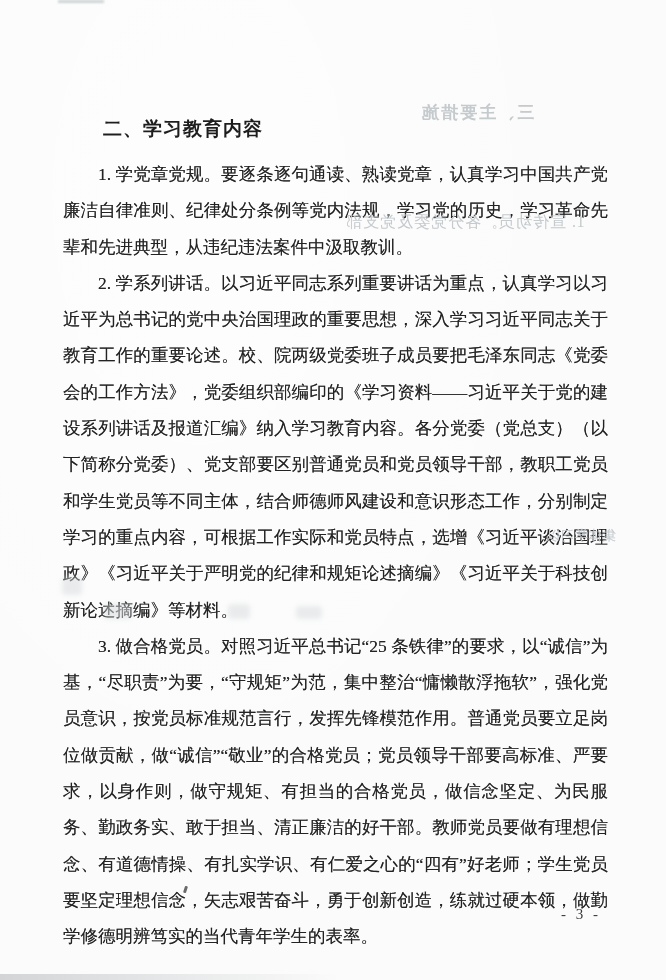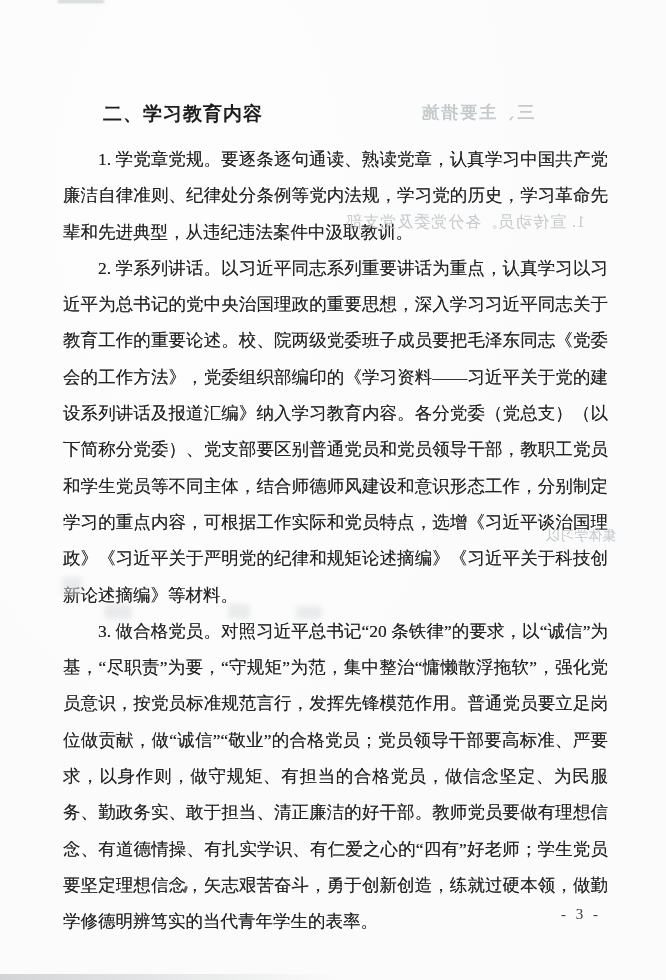--- a/index.html
+++ b/index.html
@@ -16,21 +16,21 @@
     height: 980px;
     background:
       radial-gradient(ellipse at 30% 20%, rgba(255,255,255,0.6), rgba(0,0,0,0) 60%),
       #fbfbfb;
     box-sizing: border-box;
     padding: 103px 58px 0 63px;
     font-family: "Liberation Serif", "DejaVu Serif", serif;
     color: #242424;
   }
   .heading {
-    margin: 0 0 16px 40px;
+    margin: 15px 0 16px 40px;
     font-family: "Liberation Sans", "DejaVu Sans", sans-serif;
     font-weight: bold;
     font-size: 19px;
     line-height: 22px;
     color: #1d1d1d;
     letter-spacing: 1px;
   }
   .body-text {
     width: 545px;
   }
@@ -122,21 +122,21 @@
 
   <span class="bleed frag2">1. 宣传动员。各分党委及党支部</span>
 
   <span class="bleed frag3">集体学习以</span>
 
   <h2 class="heading">二、学习教育内容</h2>
 
   <div class="body-text">
     <p class="para">1. 学党章党规。要逐条逐句通读、熟读党章，认真学习中国共产党廉洁自律准则、纪律处分条例等党内法规，学习党的历史，学习革命先辈和先进典型，从违纪违法案件中汲取教训。</p>
     <p class="para">2. 学系列讲话。以习近平同志系列重要讲话为重点，认真学习以习近平为总书记的党中央治国理政的重要思想，深入学习习近平同志关于教育工作的重要论述。校、院两级党委班子成员要把毛泽东同志《党委会的工作方法》，党委组织部编印的《学习资料——习近平关于党的建设系列讲话及报道汇编》纳入学习教育内容。各分党委（党总支）（以下简称分党委）、党支部要区别普通党员和党员领导干部，教职工党员和学生党员等不同主体，结合师德师风建设和意识形态工作，分别制定学习的重点内容，可根据工作实际和党员特点，选增《习近平谈治国理政》《习近平关于严明党的纪律和规矩论述摘编》《习近平关于科技创新论述摘编》等材料。</p>
-    <p class="para">3. 做合格党员。对照习近平总书记“20 条铁律”的要求，以“诚信”为基，“尽职责”为要，“守规矩”为范，集中整治“慵懒散浮拖软”，强化党员意识，按党员标准规范言行，发挥先锋模范作用。普通党员要立足岗位做贡献，做“诚信”“敬业”的合格党员；党员领导干部要高标准、严要求，以身作则，做守规矩、有担当的合格党员，做信念坚定、为民服务、勤政务实、敢于担当、清正廉洁的好干部。教师党员要做有理想信念、有道德情操、有扎实学识、有仁爱之心的“四有”好老师；学生党员要坚定理想信念，矢志艰苦奋斗，勇于创新创造，练就过硬本领，做勤学修德明辨笃实的当代青年学生的表率。</p>
+    <p class="para">3. 做合格党员。对照习近平总书记“25 条铁律”的要求，以“诚信”为基，“尽职责”为要，“守规矩”为范，集中整治“慵懒散浮拖软”，强化党员意识，按党员标准规范言行，发挥先锋模范作用。普通党员要立足岗位做贡献，做“诚信”“敬业”的合格党员；党员领导干部要高标准、严要求，以身作则，做守规矩、有担当的合格党员，做信念坚定、为民服务、勤政务实、敢于担当、清正廉洁的好干部。教师党员要做有理想信念、有道德情操、有扎实学识、有仁爱之心的“四有”好老师；学生党员要坚定理想信念，矢志艰苦奋斗，勇于创新创造，练就过硬本领，做勤学修德明辨笃实的当代青年学生的表率。</p>
   </div>
 
   <div class="page-number">- 3 -</div>
 
   <div class="top-speck"></div>
   <div class="smudge sm1"></div>
   <div class="smudge sm2"></div>
   <div class="smudge sm3"></div>
   <div class="smudge sm4"></div>
   <div class="tiny-speck"></div>

